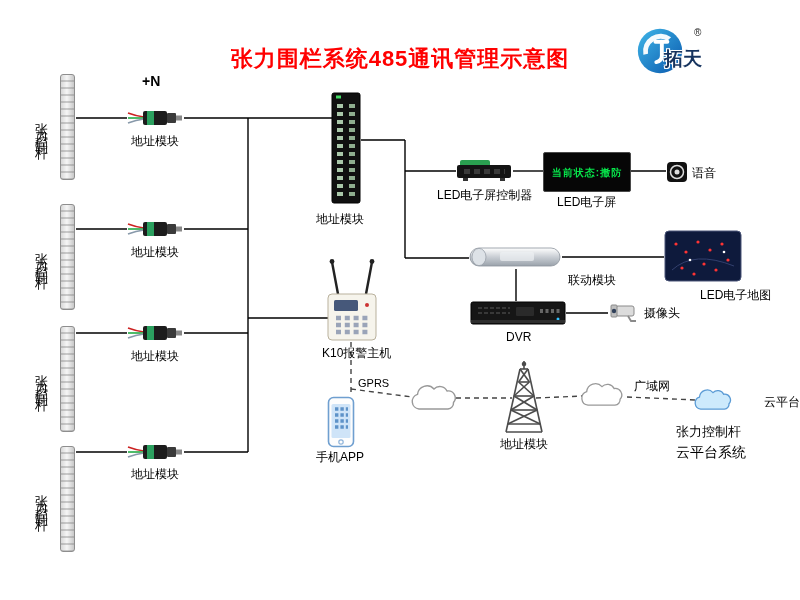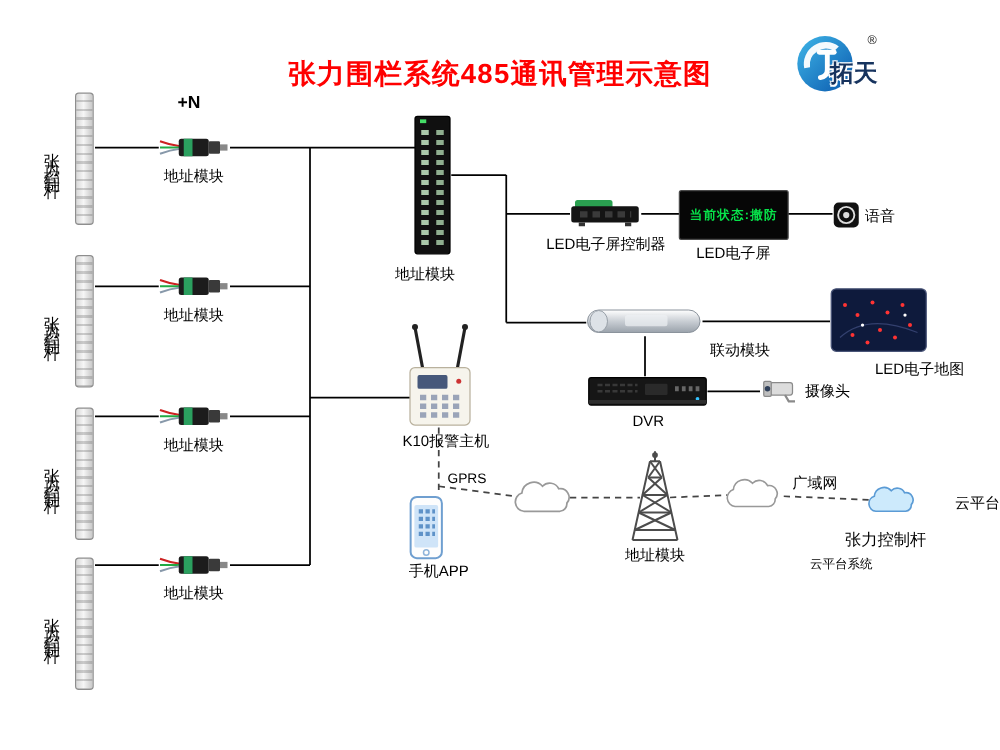--- a/index.html
+++ b/index.html
@@ -281,21 +281,21 @@
     <svg width="28" height="52" viewBox="0 0 28 52">
       <rect x="1.5" y="1.5" width="25" height="49" rx="5" fill="#fdfdfd" stroke="#6f9fd0" stroke-width="1.6"></rect>
       <rect x="4.5" y="8" width="19" height="34" rx="1.5" fill="#cfe4f8"></rect>
       <line x1="8" y1="13" x2="21" y2="13" stroke="#5e92c8" stroke-width="3.4" stroke-dasharray="3.4 2"></line>
       <line x1="8" y1="19" x2="21" y2="19" stroke="#5e92c8" stroke-width="3.4" stroke-dasharray="3.4 2"></line>
       <line x1="8" y1="25" x2="21" y2="25" stroke="#5e92c8" stroke-width="3.4" stroke-dasharray="3.4 2"></line>
       <line x1="8" y1="31" x2="21" y2="31" stroke="#5e92c8" stroke-width="3.4" stroke-dasharray="3.4 2"></line>
       <circle cx="14" cy="46" r="2.2" fill="none" stroke="#8fb4da" stroke-width="1.2"></circle>
     </svg>
   </div>
-  <div class="lbl" style="left:327px; top:450px;">手机APP</div>
+  <div class="lbl" style="left:316px; top:450px;">手机APP</div>
 
   <div class="dev" style="left:500px; top:360px;">
     <svg width="48" height="74" viewBox="0 0 48 74">
       <g stroke="#4c4c4c" stroke-width="1.6" fill="none">
         <line x1="24" y1="1" x2="24" y2="9"></line>
         <circle cx="24" cy="4" r="1.5" fill="#4c4c4c"></circle>
         <line x1="20" y1="9" x2="6" y2="72"></line>
         <line x1="28" y1="9" x2="42" y2="72"></line>
         <line x1="20" y1="9" x2="28" y2="9"></line>
         <line x1="18.6" y1="22" x2="29.4" y2="22"></line>
@@ -329,17 +329,17 @@
 
   <div class="lbl" style="left:634px; top:379px;text-align:right;">广域网</div>
 
   <div class="dev" style="left:690px; top:386px;">
     <svg width="46" height="28" viewBox="0 0 56 32">
         <use href="#cloudPath" fill="#cdeafc" stroke="#5b9bd5" stroke-width="1.6"></use>
       </svg>
   </div>
   <div class="lbl" style="left:764px; top:395px;">云平台</div>
   <div class="lbl" style="left:676px; top:425px; font-size:13px;">张力控制杆</div>
-  <div class="lbl" style="left:648px; top:445px; font-size:10px;">云平台系统</div>
+  <div class="lbl" style="left:676px; top:445px; font-size:14px;">云平台系统</div>
 
   <div class="title">张力围栏系统485通讯管理示意图</div>
 
 </div>
 
 </body></html>

